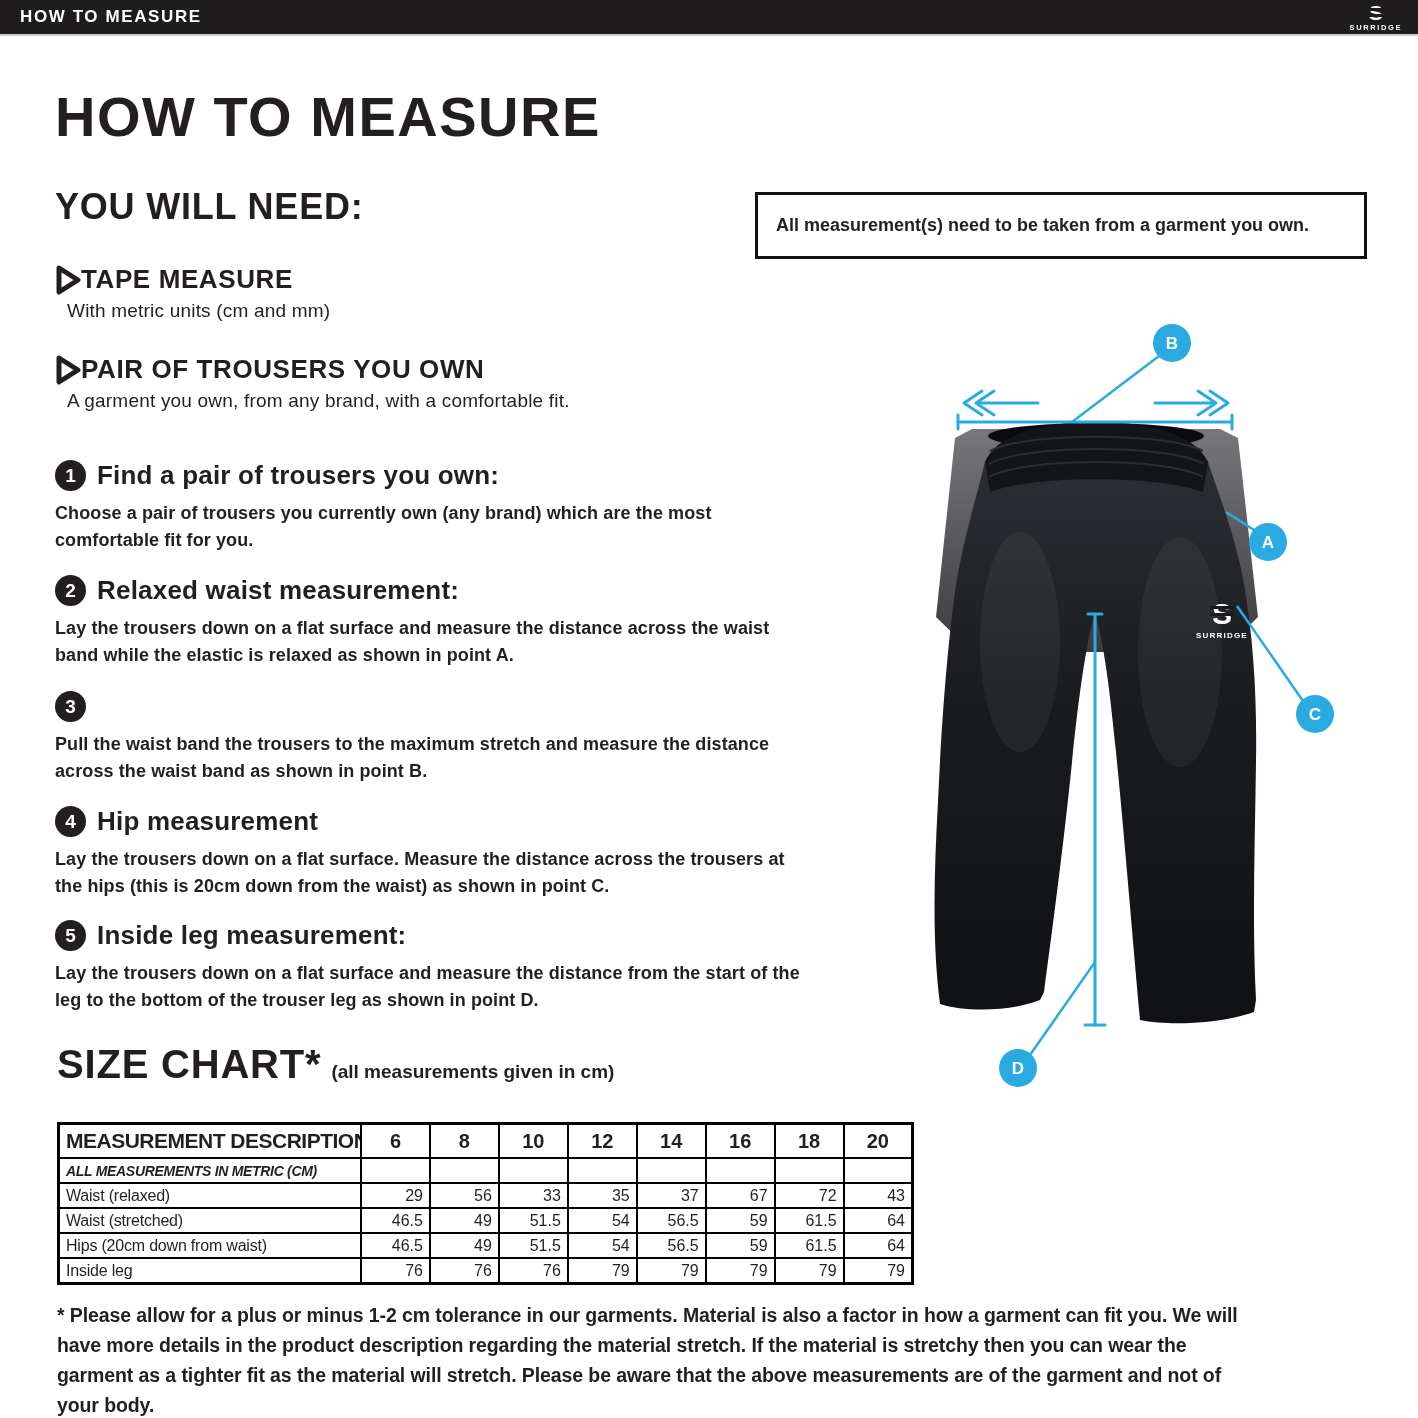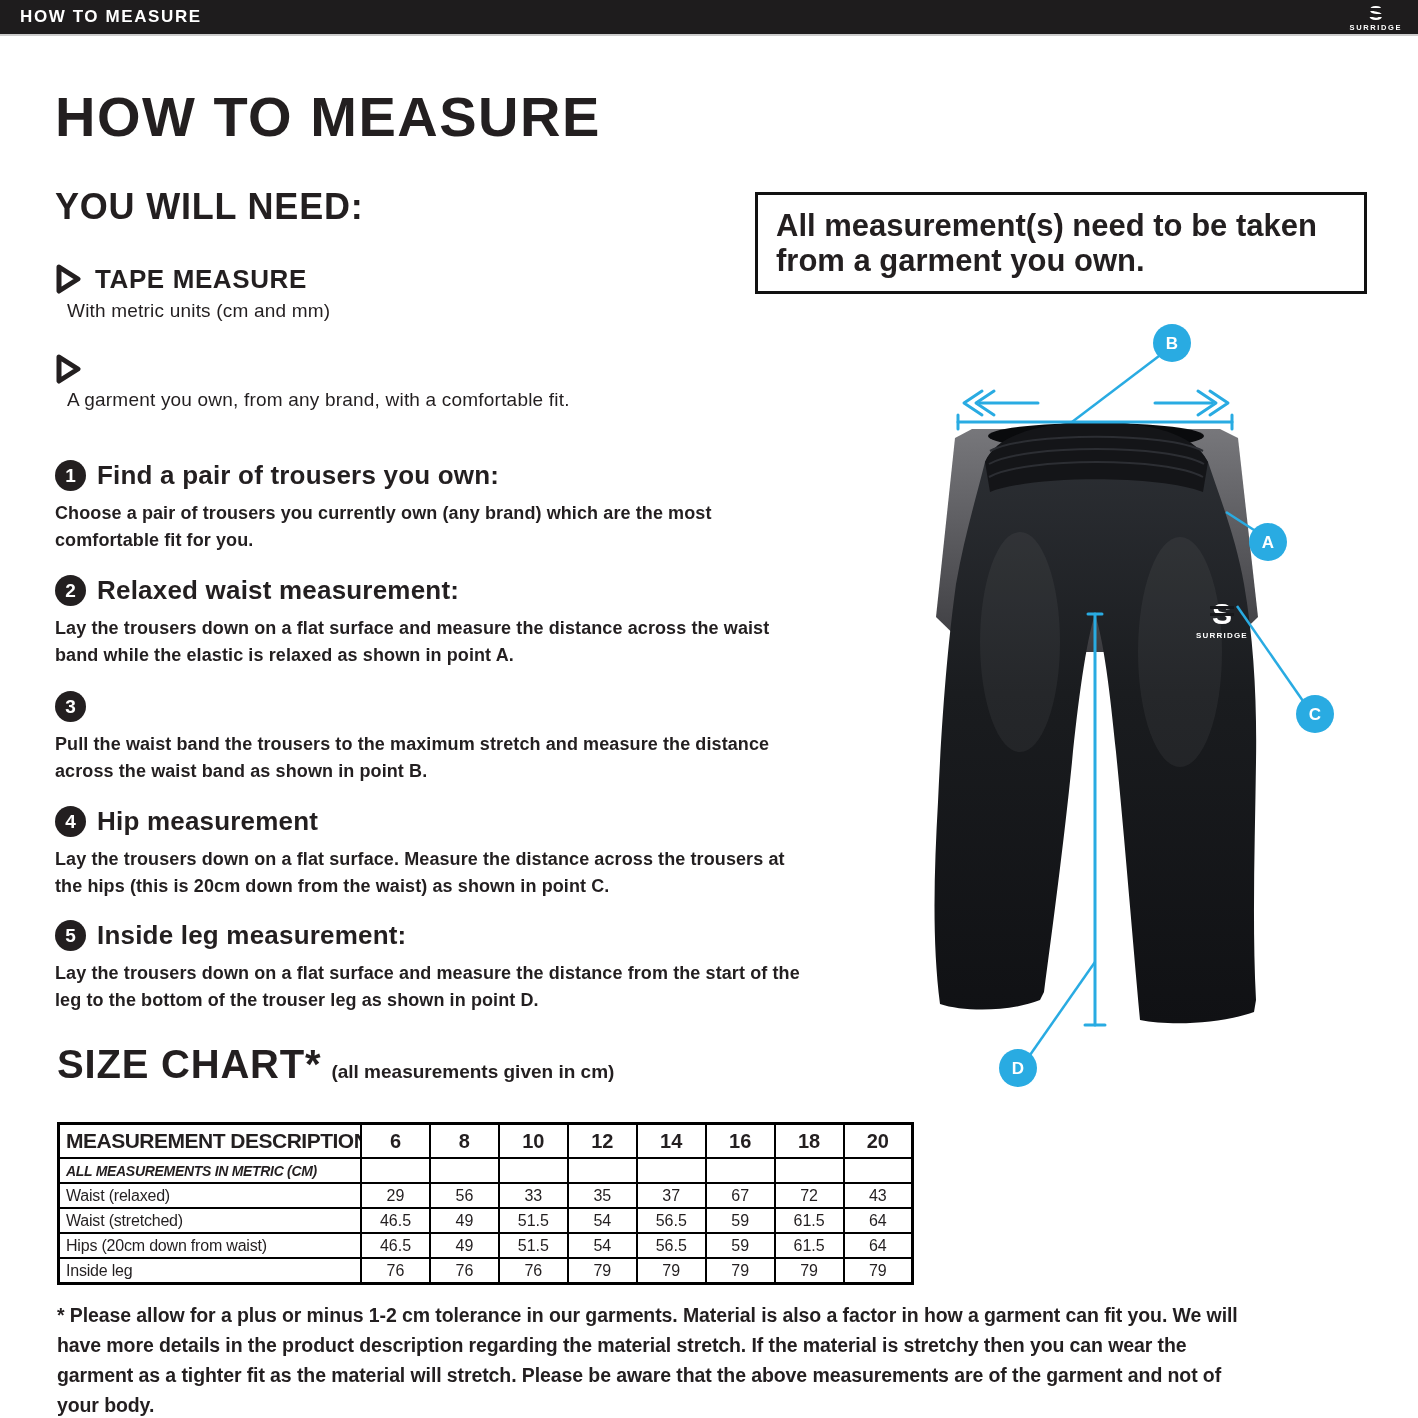--- a/index.html
+++ b/index.html
@@ -15,48 +15,48 @@
   .slogo .s-glyph{position:relative;font-weight:bold;font-size:21px;color:#ffffff;height:20px;}
   .slogo .s-glyph .slit{position:absolute;left:-2px;right:-2px;height:2.5px;background:#1e1c1d;}
   .slogo .s-glyph .slit.s1{top:6px;} .slogo .s-glyph .slit.s2{top:12px;}
   .slogo .s-word{color:#ffffff;font-size:7.5px;font-weight:bold;letter-spacing:1.6px;margin-top:2px;}
 
   h1.page-title{left:55px;top:84px;margin:0;font-size:56px;font-weight:bold;letter-spacing:1.5px;}
   h2.need-title{left:55px;top:186px;margin:0;font-size:36px;font-weight:bold;letter-spacing:0.8px;}
 
   .need-item{left:55px;width:700px;}
   #need-item-1{top:264px;} #need-item-2{top:354px;}
-  .need-head{display:flex;align-items:flex-start;gap:14px;}
+  .need-head{display:flex;align-items:flex-end;}
   .need-label{font-size:26px;font-weight:bold;letter-spacing:0.6px;}
   .need-desc{font-size:19px;font-weight:normal;margin-top:5px;margin-left:12px;letter-spacing:0.2px;}
 
   .step{left:55px;width:770px;}
   #step-1{top:460px;} #step-2{top:575px;} #step-3{top:691px;} #step-4{top:806px;} #step-5{top:920px;}
   .step-head{display:flex;align-items:center;gap:11px;}
   .badge{width:31px;height:31px;border-radius:50%;background:#231f20;color:#fff;font-weight:bold;
          font-size:19px;display:flex;align-items:center;justify-content:center;flex:0 0 31px;}
   .step-title{font-size:26px;font-weight:bold;letter-spacing:0.2px;}
   .step-body{margin-top:9px;font-size:18px;font-weight:bold;line-height:27px;max-width:750px;letter-spacing:0.1px;}
 
   #note-box{left:755px;top:192px;width:612px;box-sizing:border-box;border:3px solid #111111;
-            padding:13px 18px;font-size:31px;font-weight:bold;line-height:35px;background:#ffffff;}
+            padding:13px 18px;font-size:18px;font-weight:bold;line-height:35px;background:#ffffff;}
 
   #diagram{left:860px;top:312px;width:560px;height:792px;}
 
   #size-chart-head{left:57px;top:1042px;display:flex;align-items:baseline;gap:10px;}
   #size-chart-head .sc-title{font-size:40px;font-weight:bold;letter-spacing:0.8px;}
   #size-chart-head .sc-sub{font-size:19px;font-weight:bold;}
 
   #size-table{left:57px;top:1122px;border-collapse:collapse;table-layout:fixed;width:857px;background:#fff;}
   #size-table th,#size-table td{border:2px solid #000;padding:0 6px;overflow:hidden;white-space:nowrap;}
   #size-table{border:3px solid #000;}
   #size-table .desc{width:288px;text-align:left;}
   #size-table th{height:32px;font-size:20px;font-weight:bold;text-align:center;}
   #size-table th.desc{font-size:21px;letter-spacing:-0.5px;}
-  #size-table td{height:23px;font-size:16px;text-align:center;font-weight:normal;}
+  #size-table td{height:23px;font-size:16px;text-align:right;font-weight:normal;}
   #size-table tr.metric-row td{font-size:14px;font-weight:bold;letter-spacing:-0.3px;font-style:italic;}
   #size-table td.desc{text-align:left;letter-spacing:-0.2px;}
 
   #footnote{left:57px;top:1300px;width:1185px;font-size:19.5px;font-weight:bold;line-height:30px;letter-spacing:-0.1px;}
 
   
   .blue-stroke{stroke:#29abe2;fill:none;}
   .marker-circle{fill:#29abe2;}
   .marker-letter{fill:#ffffff;font-weight:bold;font-size:17px;font-family:"Liberation Sans",sans-serif;}
 </style>
@@ -85,20 +85,21 @@
       <div class="need-label">TAPE MEASURE</div>
     </div>
     <div class="need-desc">With metric units (cm and mm)</div>
   </div>
 
   <div id="need-item-2" class="abs need-item">
     <div class="need-head">
       <svg width="26" height="30" viewBox="0 0 26 30">
         <polygon points="4,3 23,15 4,27" fill="none" stroke="#231f20" stroke-width="5" stroke-linejoin="round"></polygon>
       </svg>
+      <div class="need-label">PAIR OF TROUSERS YOU OWN</div>
     </div>
     <div class="need-desc">A garment you own, from any brand, with a comfortable fit.</div>
   </div>
 
   <div id="note-box" class="abs">
     <span>All measurement(s) need to be taken from a garment you own.</span>
   </div>
 
   <div id="step-1" class="abs step">
     <div class="step-head">

